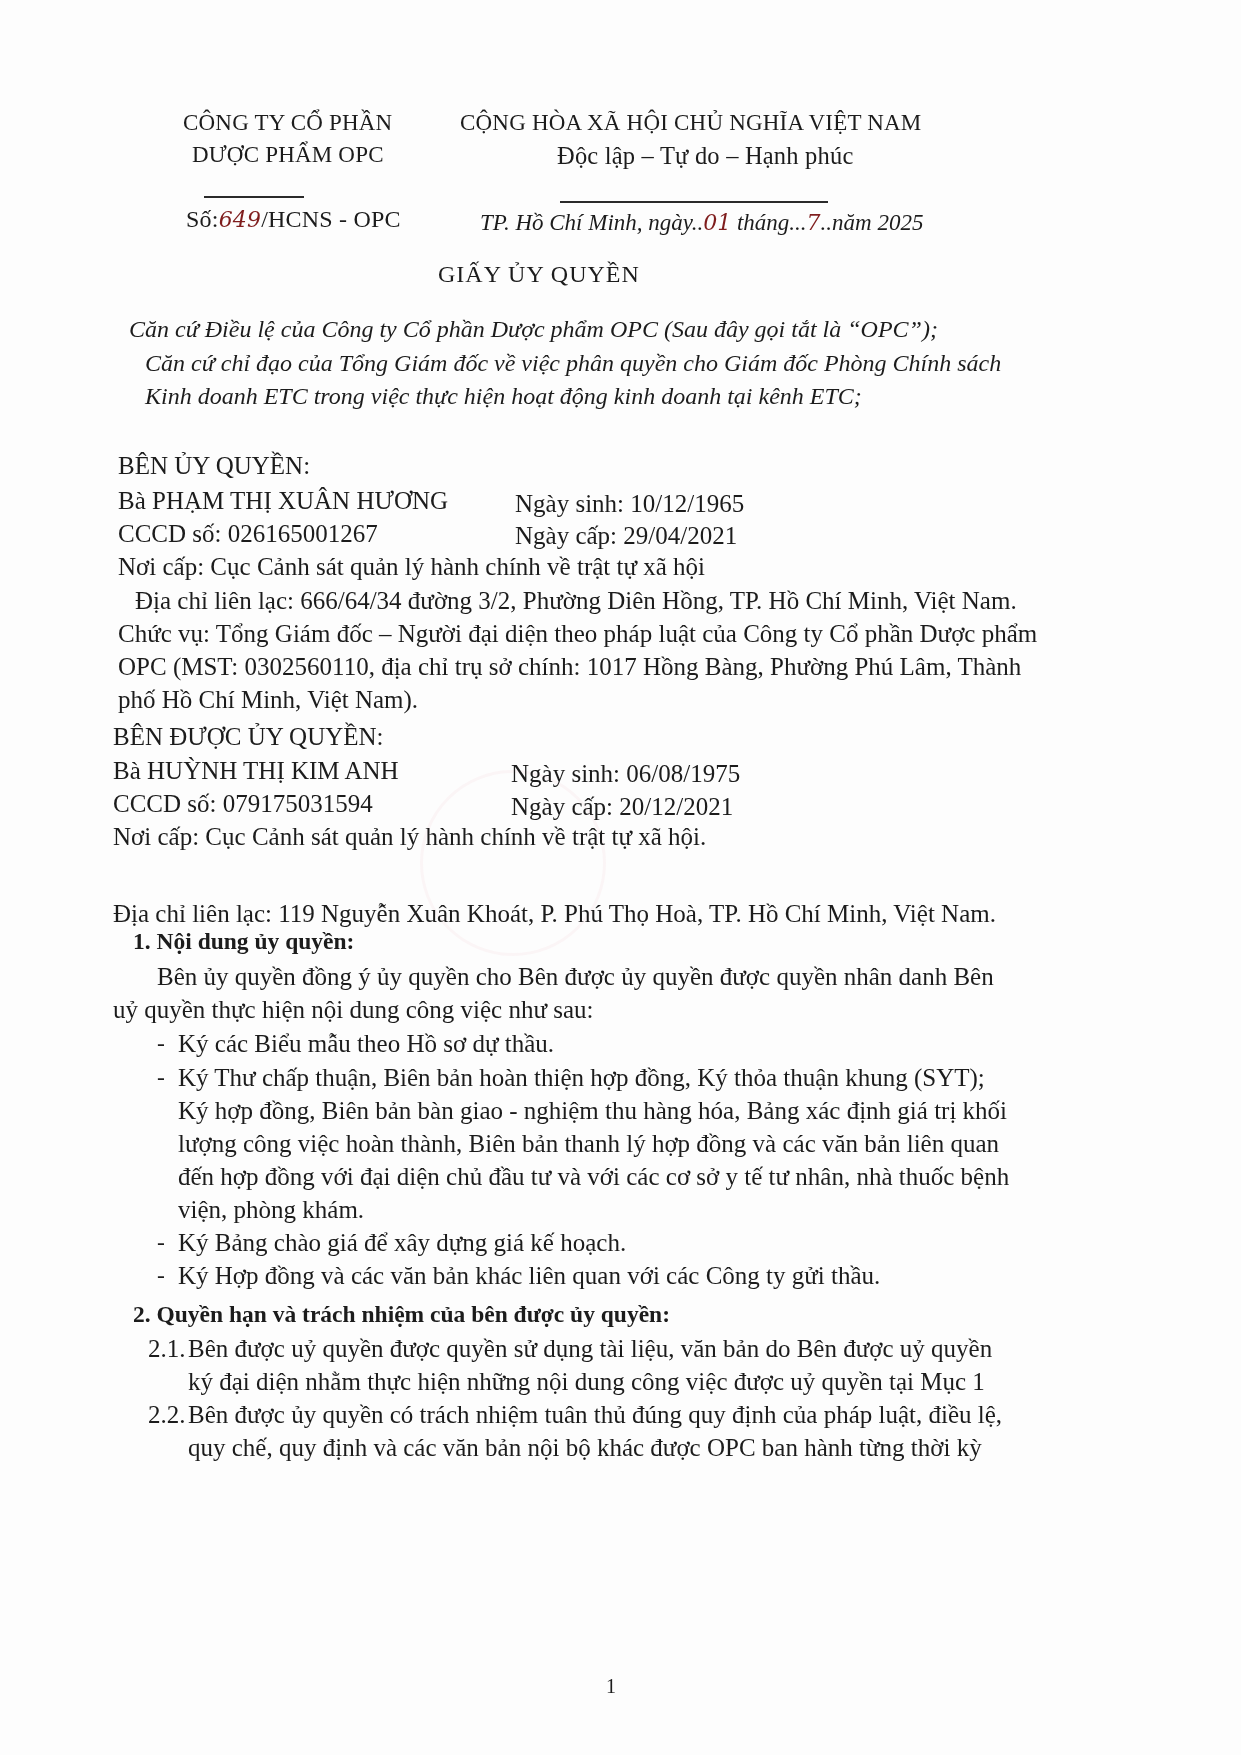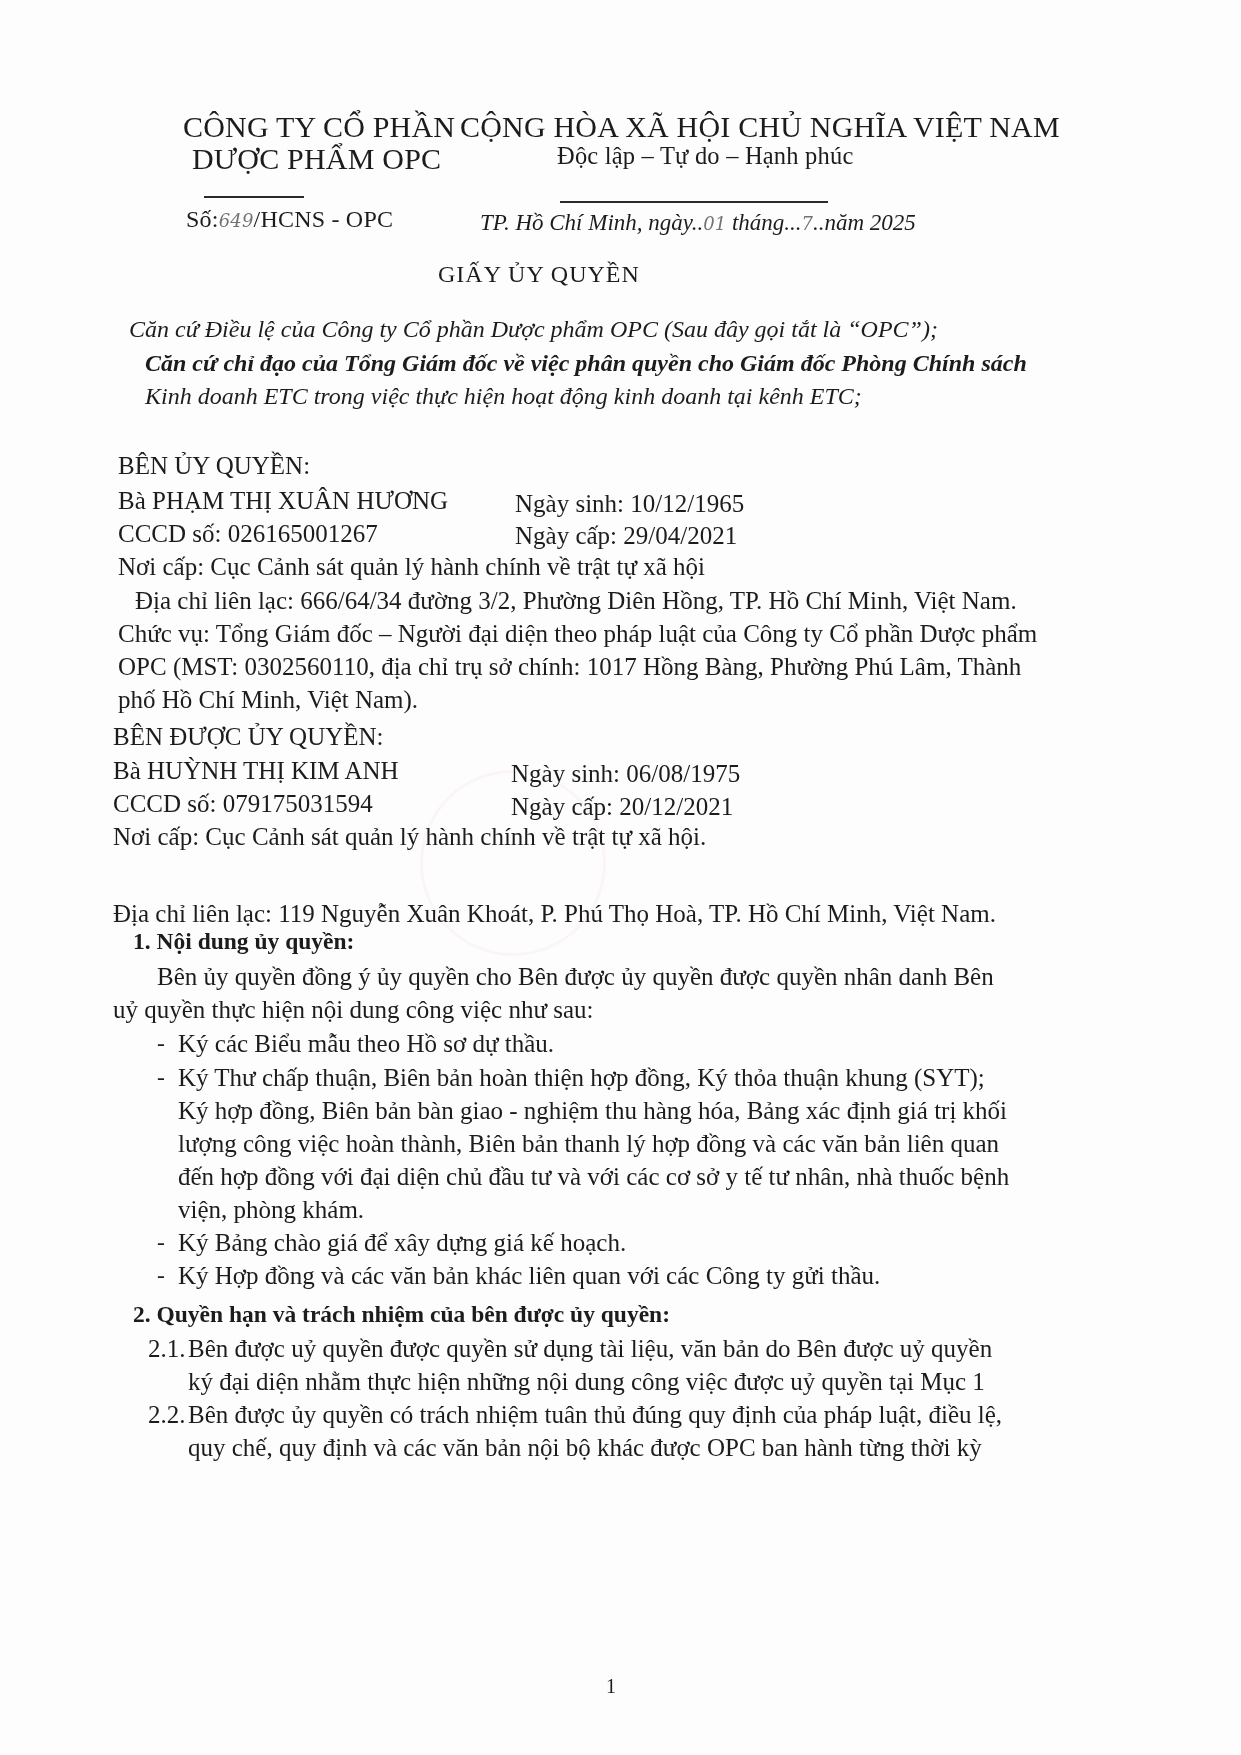--- a/index.html
+++ b/index.html
@@ -2,23 +2,23 @@
 <html><head>
   <meta charset="utf-8">
   <style>
     html, body { margin: 0; padding: 0; }
     body {
       width: 1241px; height: 1755px; background: #ffffff; position: relative; overflow: hidden;
       font-family: "Liberation Serif", "DejaVu Serif", serif; color: #1c1c1c;
     }
     .page { position: absolute; left: 0; top: 0; width: 1241px; height: 1755px; background: #fdfdfd; }
     .abs { position: absolute; white-space: nowrap; }
-    .hdr { font-size: 30px; letter-spacing: 0.2px; }
+    .hdr { font-size: 23px; letter-spacing: 0.2px; }
     .rule { position: absolute; height: 1.5px; background: #2a2a2a; }
-    .handwrite { font-family: "DejaVu Serif", serif; font-style: italic; color: #737373; font-size: 18px; }
+    .handwrite { font-family: "DejaVu Serif", serif; font-style: italic; color: #7f1d1d; font-size: 22px; }
     .title { font-size: 24px; letter-spacing: 1px; }
     .ital { font-style: italic; font-size: 24px; }
     .body { font-size: 25px; }
     .section-h { font-size: 23.5px; font-weight: bold; }
     .dash { position: absolute; font-size: 23.5px; }
     .pageno { font-size: 20px; }
     .ghost {
       position: absolute; border-radius: 50%; border: 3px solid rgba(220,120,130,0.06);
       pointer-events: none;
     }
@@ -41,21 +41,21 @@
   <div class="abs hdr" style="left:186px; top:206px; font-size:24px;">
     <span>Số:</span><span class="handwrite">649</span><span>/HCNS - OPC</span>
   </div>
   <div class="abs ital" style="left:480px; top:210px; font-size:23px;">
     <span>TP. Hồ Chí Minh, ngày..</span><span class="handwrite">01</span><span> tháng...</span><span class="handwrite">7</span><span>..năm 2025</span>
   </div>
 
   <div class="abs title" style="left:438px; top:261px;">GIẤY ỦY QUYỀN</div>
 
   <div class="abs ital" style="left:129px; top:316px;">Căn cứ Điều lệ của Công ty Cổ phần Dược phẩm OPC (Sau đây gọi tắt là “OPC”);</div>
-  <div class="abs ital" style="left:145px; top:350px;font-weight:bold;">Căn cứ chỉ đạo của Tổng Giám đốc về việc phân quyền cho Giám đốc Phòng Chính sách</div>
+  <div class="abs ital" style="left:145px; top:350px;">Căn cứ chỉ đạo của Tổng Giám đốc về việc phân quyền cho Giám đốc Phòng Chính sách</div>
   <div class="abs ital" style="left:145px; top:383px;">Kinh doanh ETC trong việc thực hiện hoạt động kinh doanh tại kênh ETC;</div>
 
   <div class="abs body" style="left:118px; top:452px;">BÊN ỦY QUYỀN:</div>
   <div class="abs body" style="left:118px; top:487px;">Bà PHẠM THỊ XUÂN HƯƠNG</div>
   <div class="abs body" style="left:515px; top:490px;">Ngày sinh: 10/12/1965</div>
   <div class="abs body" style="left:118px; top:520px;">CCCD số: 026165001267</div>
   <div class="abs body" style="left:515px; top:522px;">Ngày cấp: 29/04/2021</div>
   <div class="abs body" style="left:118px; top:553px;">Nơi cấp: Cục Cảnh sát quản lý hành chính về trật tự xã hội</div>
   <div class="abs body" style="left:135px; top:587px;">Địa chỉ liên lạc: 666/64/34 đường 3/2, Phường Diên Hồng, TP. Hồ Chí Minh, Việt Nam.</div>
   <div class="abs body" style="left:118px; top:620px;">Chức vụ: Tổng Giám đốc – Người đại diện theo pháp luật của Công ty Cổ phần Dược phẩm</div>

